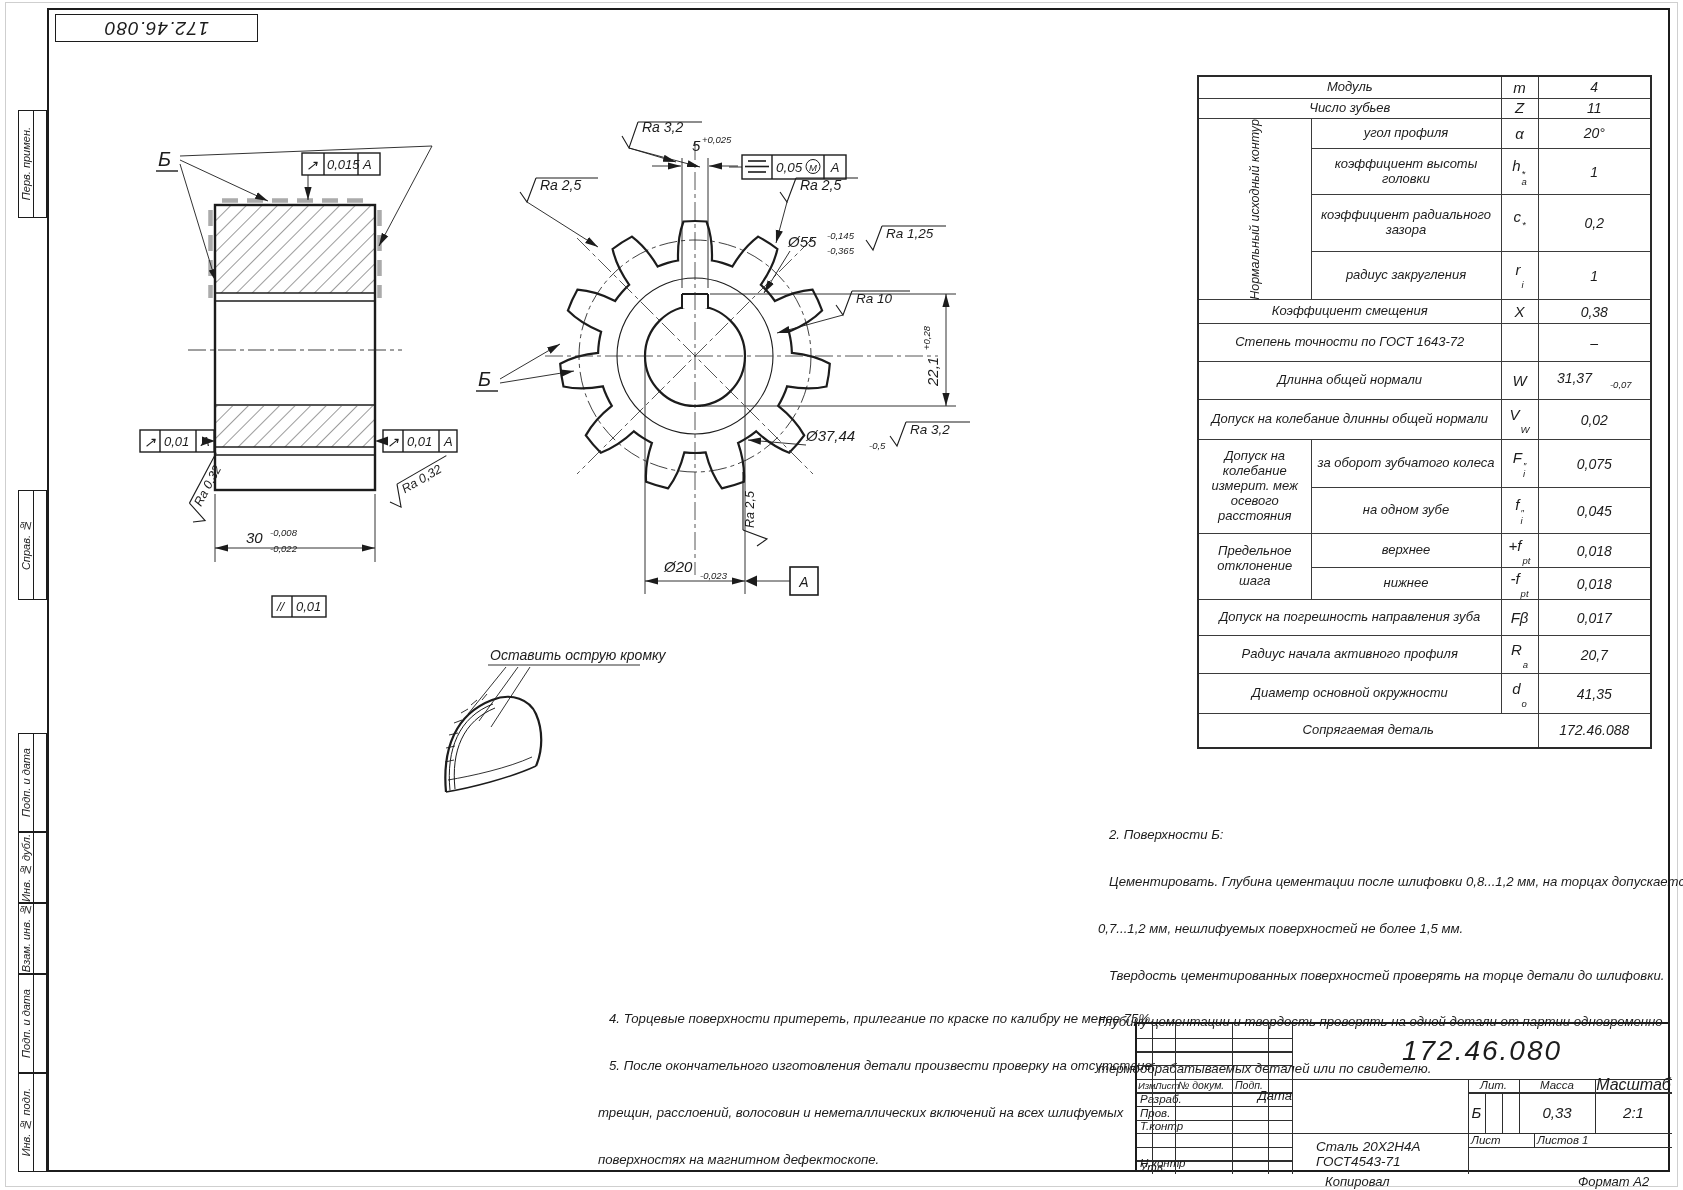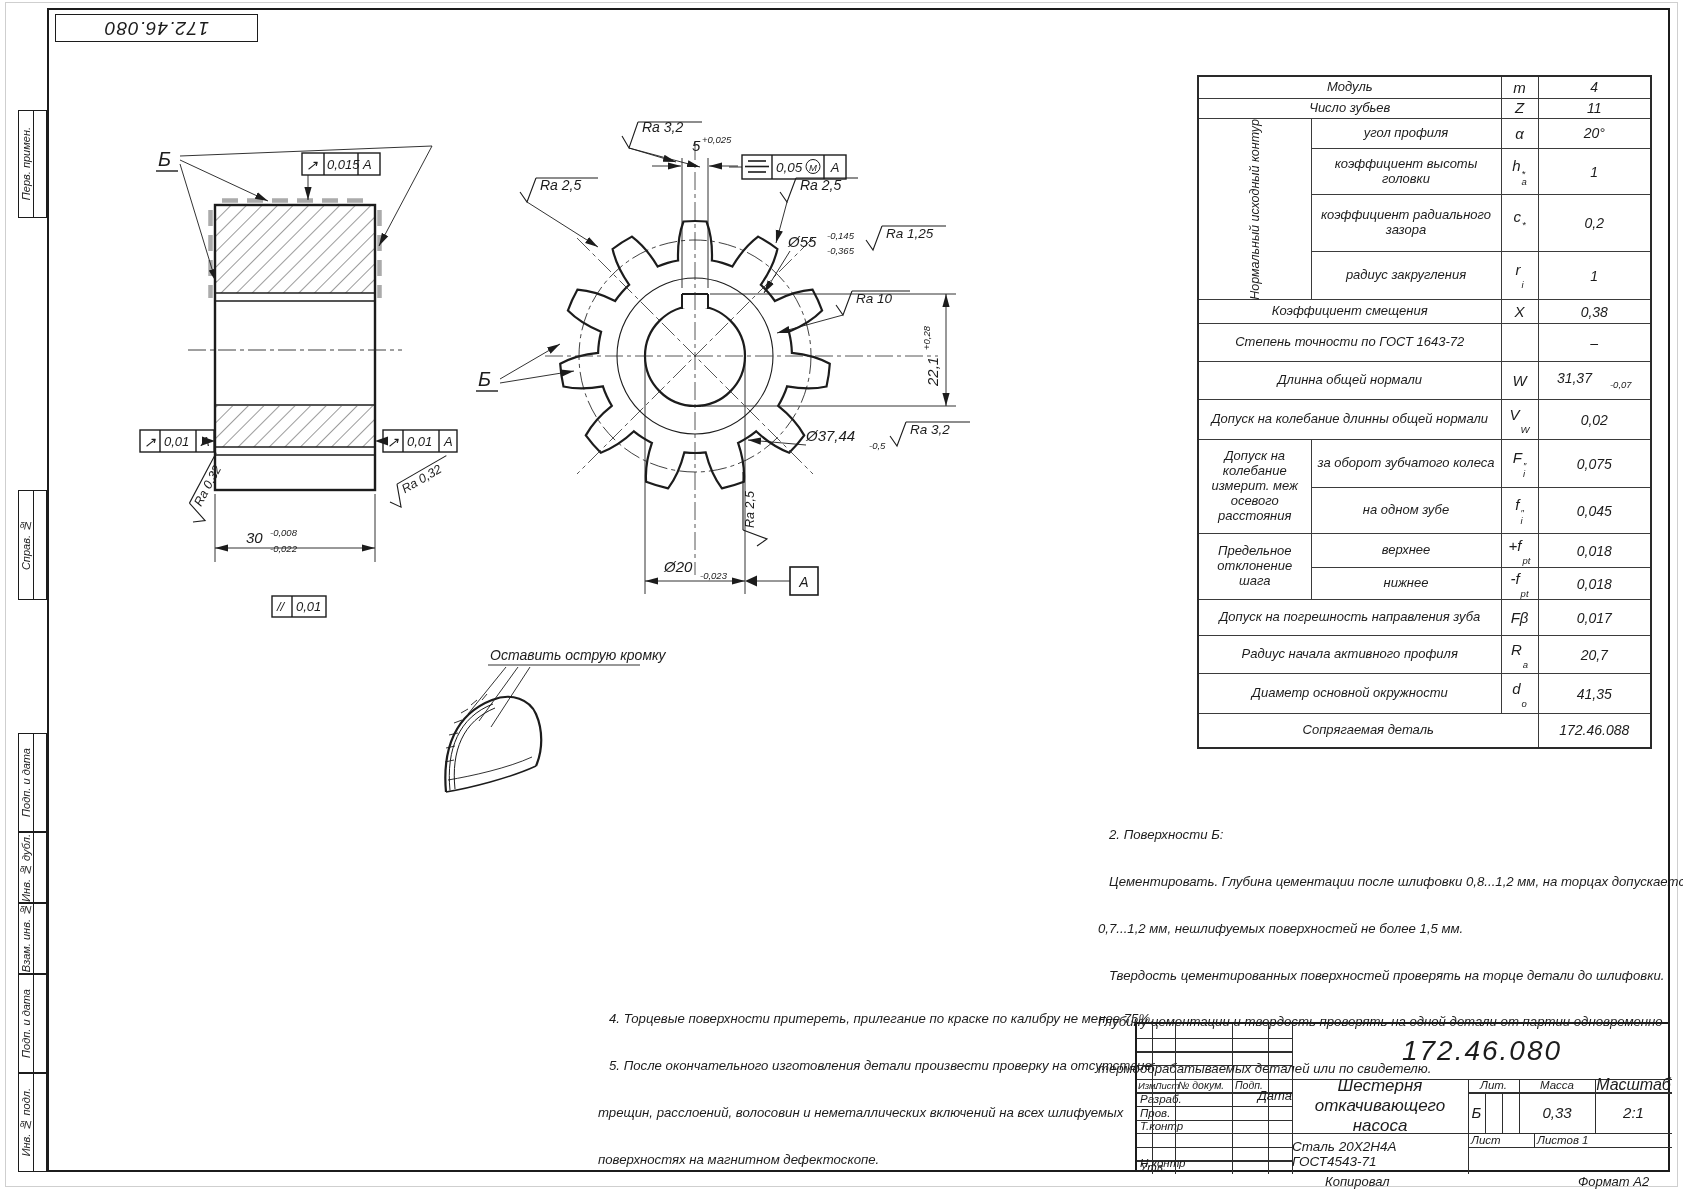--- a/index.html
+++ b/index.html
@@ -527,24 +527,21 @@
     <div class="hl" style="top:95.5px;left:0;width:155px;"></div>
     <div class="hl" style="top:109.1px;left:0;width:155px;"></div>
     <div class="hl" style="top:109.1px;left:155px;width:380px;"></div>
     <div class="hl" style="top:122.7px;left:0;width:155px;"></div>
     <div class="hl" style="top:122.7px;left:331px;width:204px;"></div>
     <div class="hl" style="top:136.4px;left:0;width:155px;"></div>
 
     <div class="cell docnum" style="left:155px;top:0;width:380px;height:54.5px;">
         <span>172.46.080</span>
       </div>
-    <div class="cell" style="left:155px;top:54.5px;width:176px;height:54.6px;font-size:17px;text-align:center;">
-        <span>Шестерня откачивающего насоса</span>
-      </div>
-    <div class="cell" style="left:155px;top:109.1px;width:176px;height:40.9px;font-size:13.5px;">
+    <div class="cell" style="left:155px;top:109.1px;width:176px;height:40.9px;font-size:13.5px;padding-left:24px;">
         <span>Сталь 20Х2Н4А ГОСТ4543-71</span>
       </div>
     <div class="cell" style="left:331px;top:54.5px;width:51px;height:13.7px;font-size:11.5px;">
         <span>Лит.</span>
       </div>
     <div class="cell" style="left:382px;top:54.5px;width:76px;height:13.7px;font-size:11.5px;">
         <span>Масса</span>
       </div>
     <div class="cell" style="left:458px;top:54.5px;width:77px;height:13.7px;font-size:16px;">
         <span>Масштаб</span>

